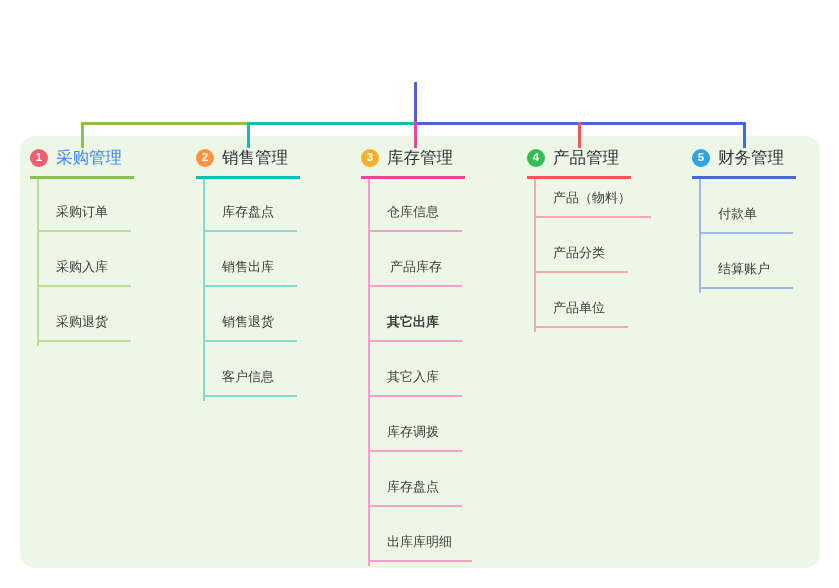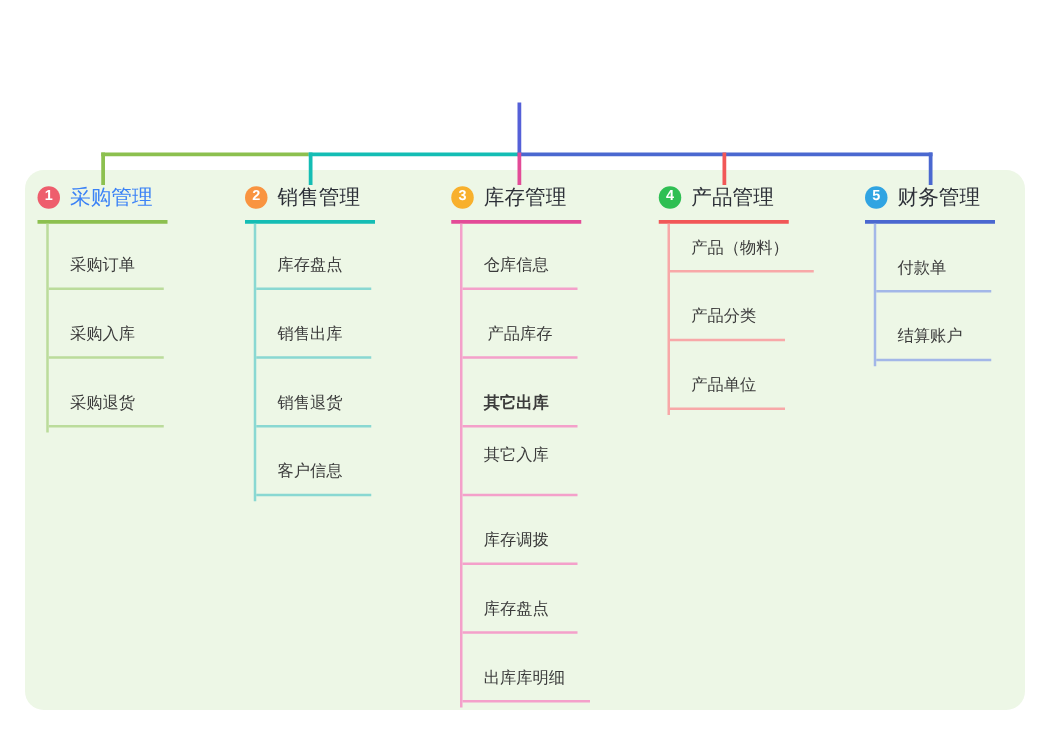--- a/index.html
+++ b/index.html
@@ -98,21 +98,21 @@
         <ul class="children" style="border-left-color: rgb(244, 160, 202);">
           <li class="child" style="border-bottom-color: rgb(244, 160, 202); height: 53px;">
             <span class="child-label" style="color: rgb(59, 59, 59);">仓库信息</span>
           </li>
           <li class="child" style="border-bottom-color: rgb(244, 160, 202); justify-content: flex-end;">
             <span class="child-label" style="color: rgb(59, 59, 59);">产品库存</span>
           </li>
           <li class="child" style="border-bottom-color: rgb(244, 160, 202); font-weight: bold;">
             <span class="child-label" style="color: rgb(59, 59, 59);">其它出库</span>
           </li>
-          <li class="child" style="border-bottom-color: rgb(244, 160, 202); align-items: center;">
+          <li class="child" style="border-bottom-color: rgb(244, 160, 202);">
             <span class="child-label" style="color: rgb(59, 59, 59);">其它入库</span>
           </li>
           <li class="child" style="border-bottom-color: rgb(244, 160, 202);">
             <span class="child-label" style="color: rgb(59, 59, 59);">库存调拨</span>
           </li>
           <li class="child" style="border-bottom-color: rgb(244, 160, 202);">
             <span class="child-label" style="color: rgb(59, 59, 59);">库存盘点</span>
           </li>
           <li class="child" style="border-bottom-color: rgb(244, 160, 202);">
             <span class="child-label" style="color: rgb(59, 59, 59);">出库库明细</span>

